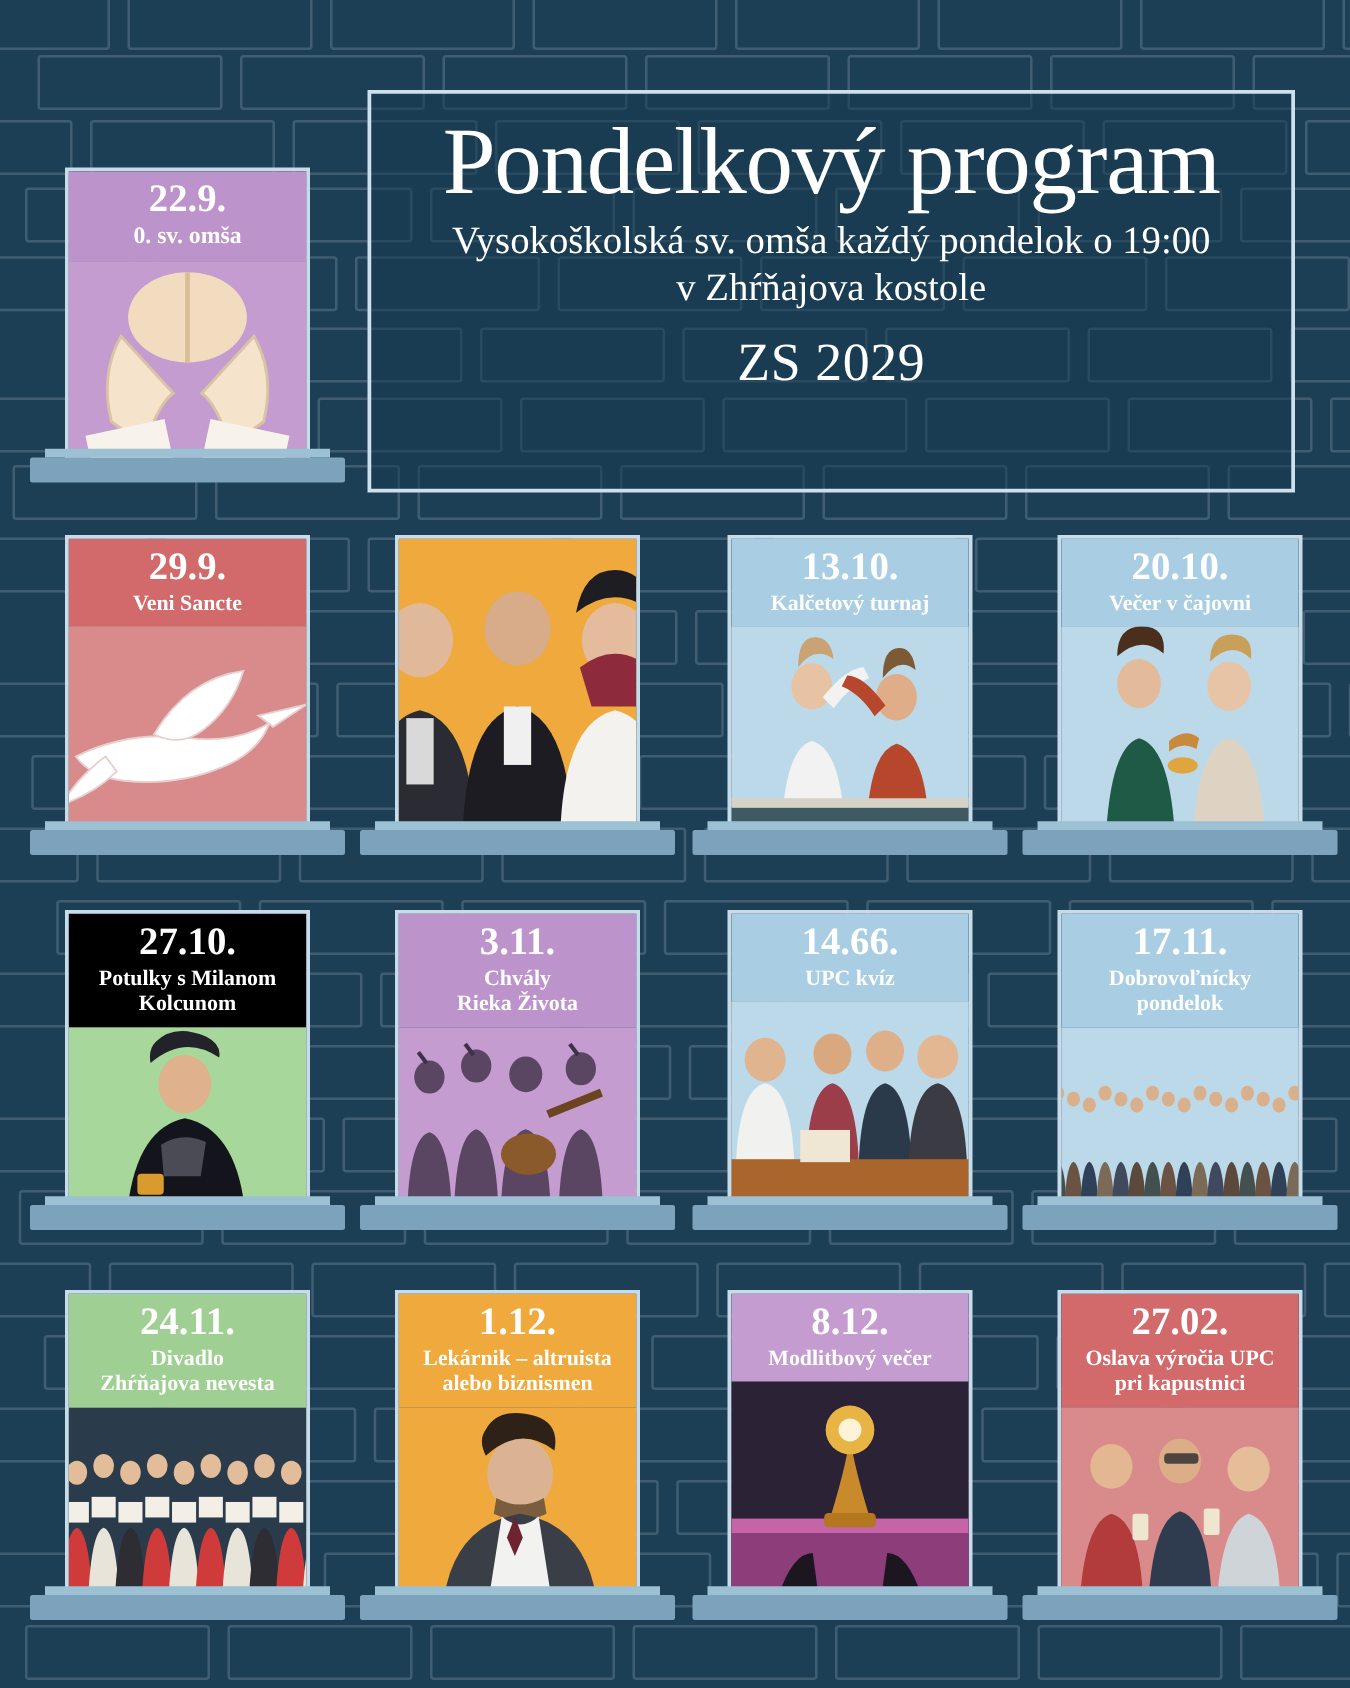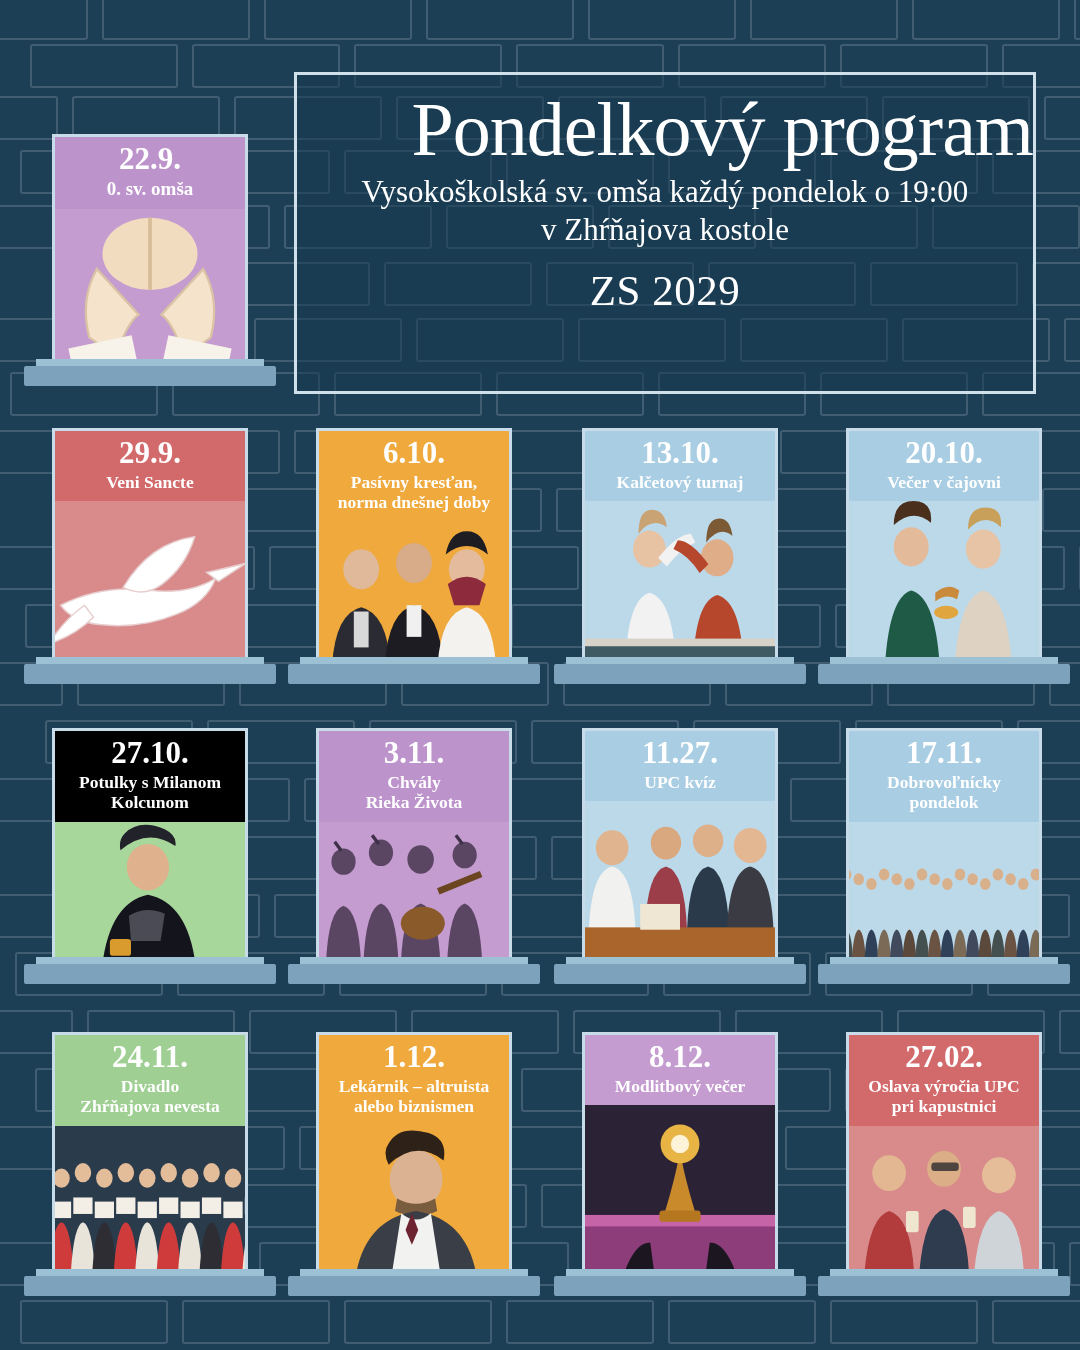--- a/index.html
+++ b/index.html
@@ -35,21 +35,20 @@
     z-index:4;
     text-align:center;
     padding-top:16px;
   }
   #title {
     font-size:76px;
     line-height:1.02;
     letter-spacing:-1px;
     font-weight:400;
     margin:0 0 4px 0;
-    text-align:right;
   }
   .subtitle {
     font-size:31px;
     line-height:1.25;
     margin:0;
     font-weight:400;
   }
   #semester {
     font-size:43px;
     margin-top:16px;
@@ -341,24 +340,20 @@
           <path d="M118 48 l26 -6 l-18 12z"></path>
           <path d="M36 70 q-14 10 -24 26 q18 -6 30 -18z"></path>
         </g>
       </svg>
         </div>
       </div>
       <div class="shelf"></div>
     </div>
     <div class="frame" style="left: 316px; top: 428px; width: 196px; height: 240px;">
       <div class="card">
-        <div class="caption" style="background: rgb(239, 169, 60);">
-          <span class="date">6.10.</span>
-          <span class="name">Pasívny kresťan,<br>norma dnešnej doby</span>
-        </div>
         <div class="art" style="background: rgb(239, 169, 60);">
           <svg viewBox="0 0 180 150" preserveAspectRatio="xMidYMid slice">
         <rect width="180" height="150" fill="#efa93c"></rect>
         <g>
           <ellipse cx="40" cy="52" rx="17" ry="19" fill="#e0b99a"></ellipse>
           <path d="M12 150 q2 -56 28 -62 q26 6 28 62z" fill="#2b2b33"></path>
           <rect x="33" y="92" width="14" height="34" fill="#d9d9d9"></rect>
           <ellipse cx="90" cy="46" rx="17" ry="19" fill="#d8ab89"></ellipse>
           <path d="M62 150 q2 -58 28 -64 q26 6 28 64z" fill="#1c1c22"></path>
           <rect x="83" y="86" width="14" height="30" fill="#f0f0f0"></rect>
@@ -470,21 +465,21 @@
         <ellipse cx="98" cy="92" rx="20" ry="15" fill="#8a5a2b"></ellipse>
         <rect x="112" y="60" width="42" height="6" fill="#6b4520" transform="rotate(-22 112 63)"></rect>
       </svg>
         </div>
       </div>
       <div class="shelf"></div>
     </div>
     <div class="frame" style="left: 582px; top: 728px; width: 196px; height: 240px;">
       <div class="card">
         <div class="caption" style="background: rgb(169, 205, 226);">
-          <span class="date">11.27.</span>
+          <span class="date">14.66.</span>
           <span class="name">UPC kvíz</span>
         </div>
         <div class="art" style="background: rgb(188, 217, 234);">
           <svg viewBox="0 0 180 140" preserveAspectRatio="xMidYMid slice">
         <rect width="180" height="140" fill="#bcd9ea"></rect>
         <g>
           <ellipse cx="32" cy="40" rx="14" ry="15" fill="#e0b48f"></ellipse>
           <path d="M12 112 q2 -52 20 -56 q18 4 20 56z" fill="#f1f1ef"></path>
           <ellipse cx="78" cy="36" rx="13" ry="14" fill="#d9a87f"></ellipse>
           <path d="M60 110 q2 -50 18 -54 q16 4 18 54z" fill="#9c3d4a"></path>

